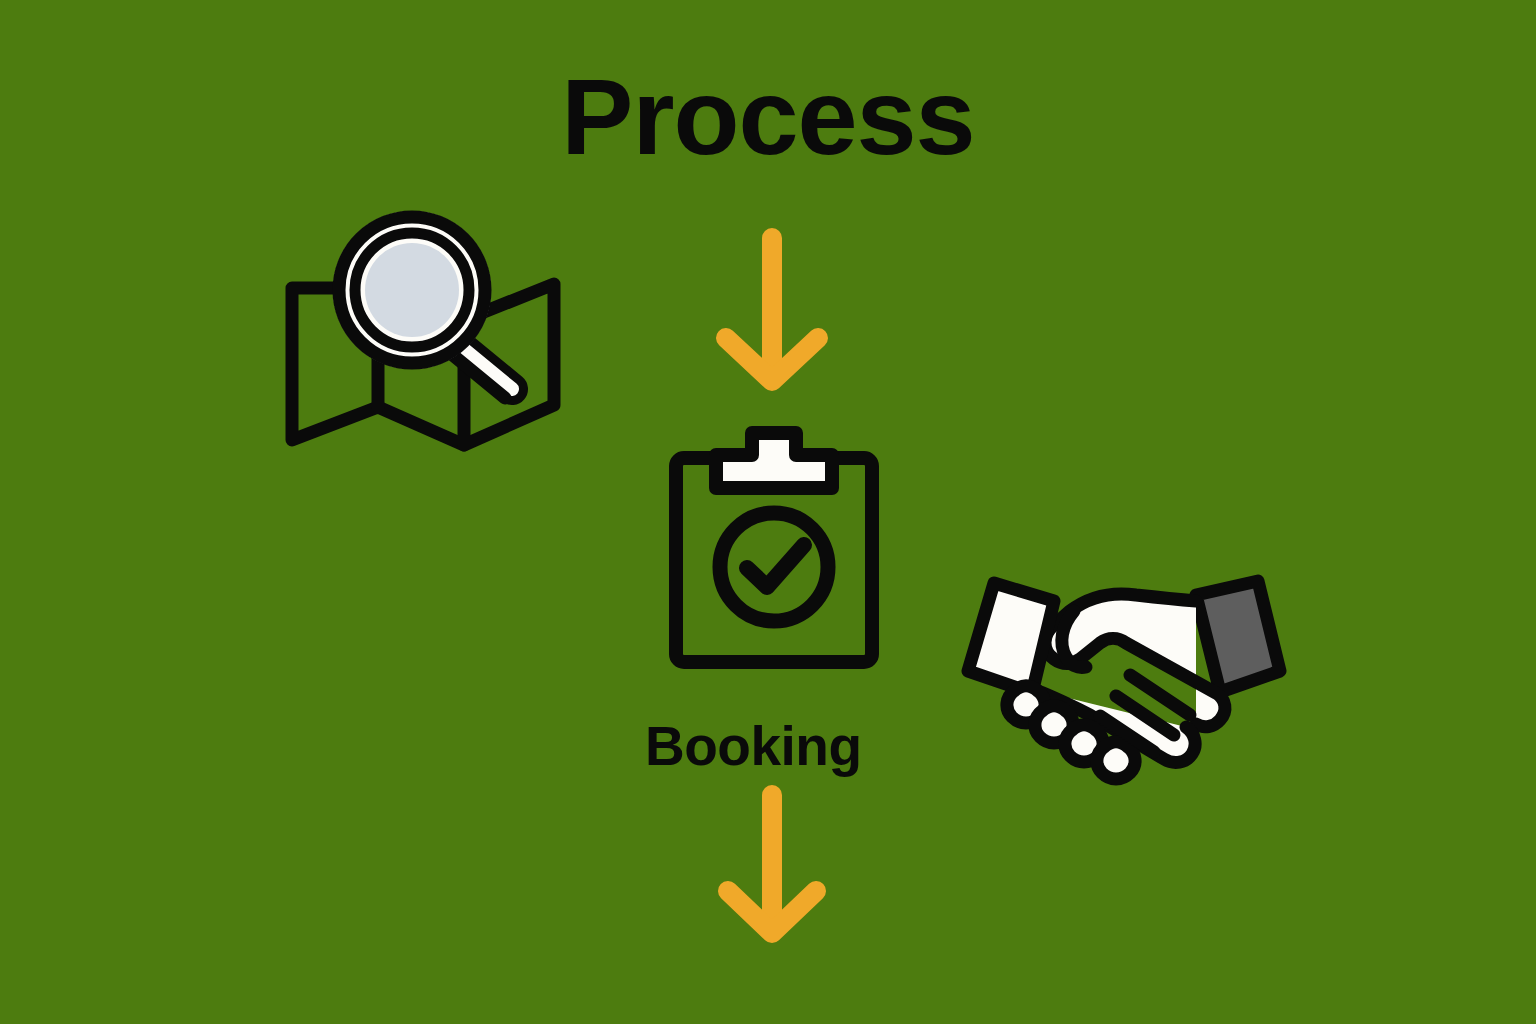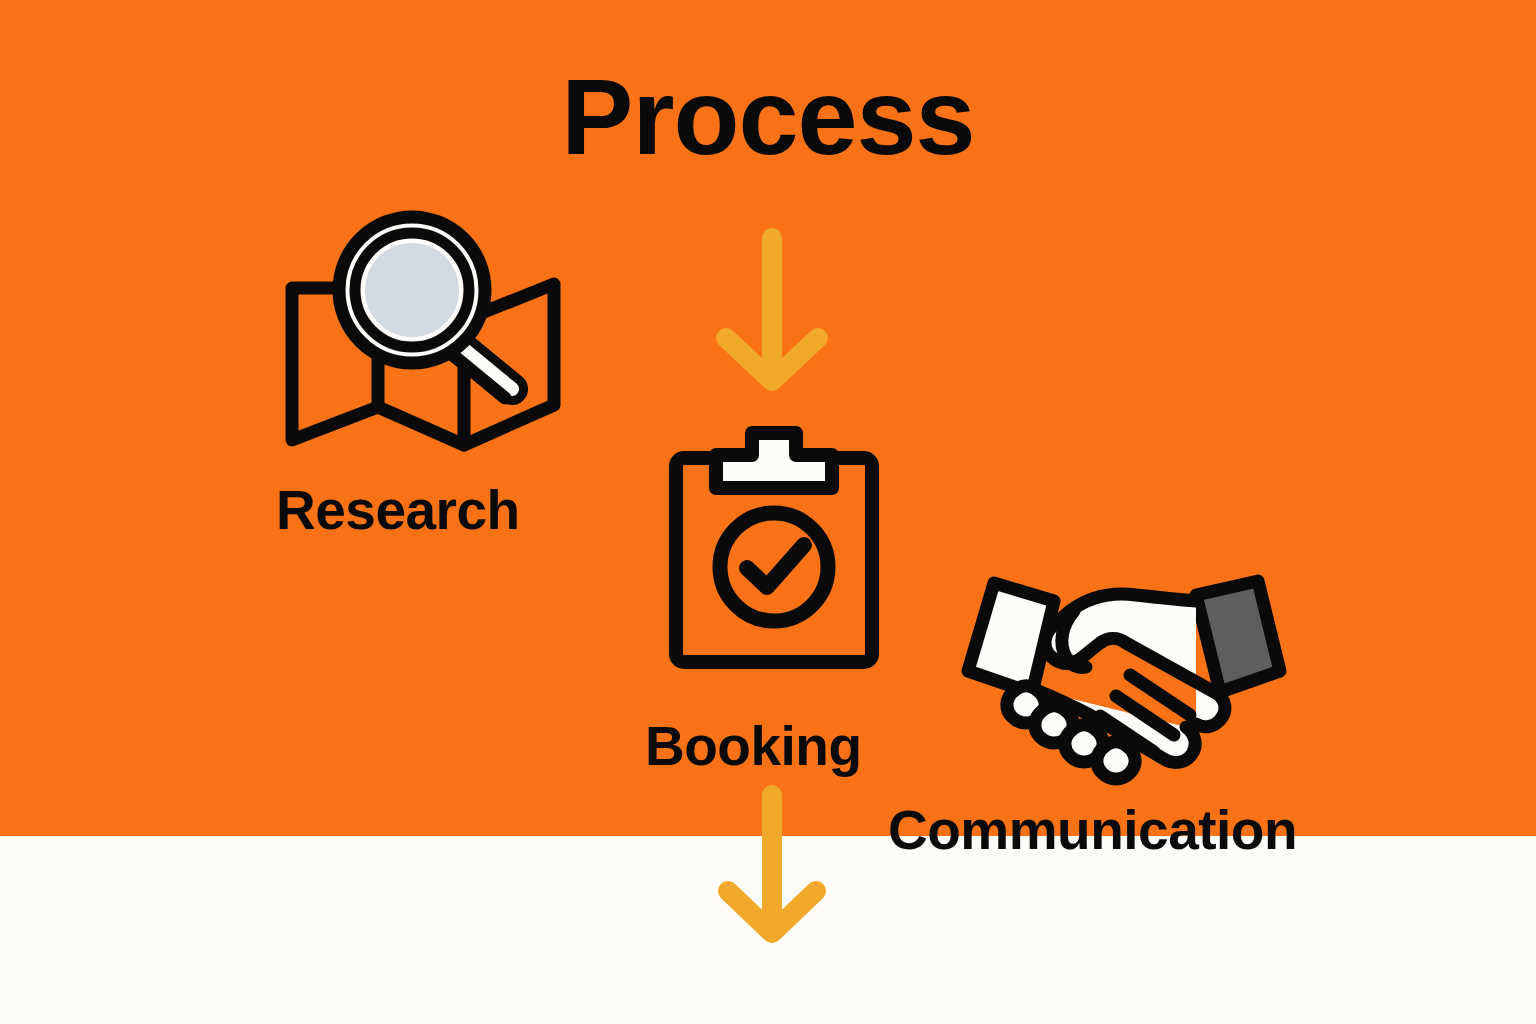--- a/index.html
+++ b/index.html
@@ -9,22 +9,22 @@
   body {
     width: 1536px;
     height: 1024px;
     background: #FDFCF8;
     font-family: "Liberation Sans", sans-serif;
     overflow: hidden;
   }
   #canvas {
     position: relative;
     width: 1536px;
-    height: 836px;
-    background: #f97316;
+    height: 1024px;
+    background: #4d7c0f;
   }
   .title {
     position: absolute;
     left: 0;
     top: 58px;
     width: 1536px;
     text-align: center;
     font-size: 108px;
     font-weight: bold;
     color: #0A0A0A;
@@ -113,21 +113,20 @@
       </g>
       <path d="M 172 136 L 234 187" fill="none" stroke="#FDFCF8" stroke-width="14" stroke-linecap="round"></path>
       <path d="M 172 136 L 234 187" fill="none" stroke="#0A0A0A" stroke-width="13" stroke-linecap="round" transform="translate(-7,9)"></path>
 
       <circle cx="134" cy="88" r="79" fill="#FDFCF8" stroke="none"></circle>
       <circle cx="134" cy="88" r="73" fill="none" stroke="#0A0A0A" stroke-width="13"></circle>
       <circle cx="134" cy="88" r="57" fill="none" stroke="#0A0A0A" stroke-width="11"></circle>
       <circle cx="134" cy="88" r="47" fill="#D3DAE2" stroke="none"></circle>
     </svg>
   </div>
-  <div class="step-label" id="label-research">Research</div>
 
   <div id="arrow-one">
     <svg viewBox="0 0 120 165" width="120" height="165">
       <g stroke="#F0A92A" stroke-width="20" stroke-linecap="round" stroke-linejoin="round" fill="none">
         <line x1="60" y1="10" x2="60" y2="148"></line>
         <polyline points="14,110 60,153 106,110"></polyline>
       </g>
     </svg>
   </div>
 
@@ -179,15 +178,14 @@
         <path d="M 146 184 C 138 190 136 202 144 210 C 152 218 164 218 172 210 C 180 202 178 190 170 184 C 162 177 154 177 146 184 Z" fill="#FDFCF8"></path>
 
         <path d="M 172 112 L 232 152" fill="none"></path>
         <path d="M 158 133 L 216 172" fill="none"></path>
         <path d="M 142 153 L 196 189" fill="none"></path>
 
         <path d="M 116 48 C 104 62 100 80 108 94 C 112 102 120 106 128 104" fill="none"></path>
       </g>
     </svg>
   </div>
-  <div class="step-label" id="label-communication">Communication</div>
 
 </div>
 
 </body></html>

